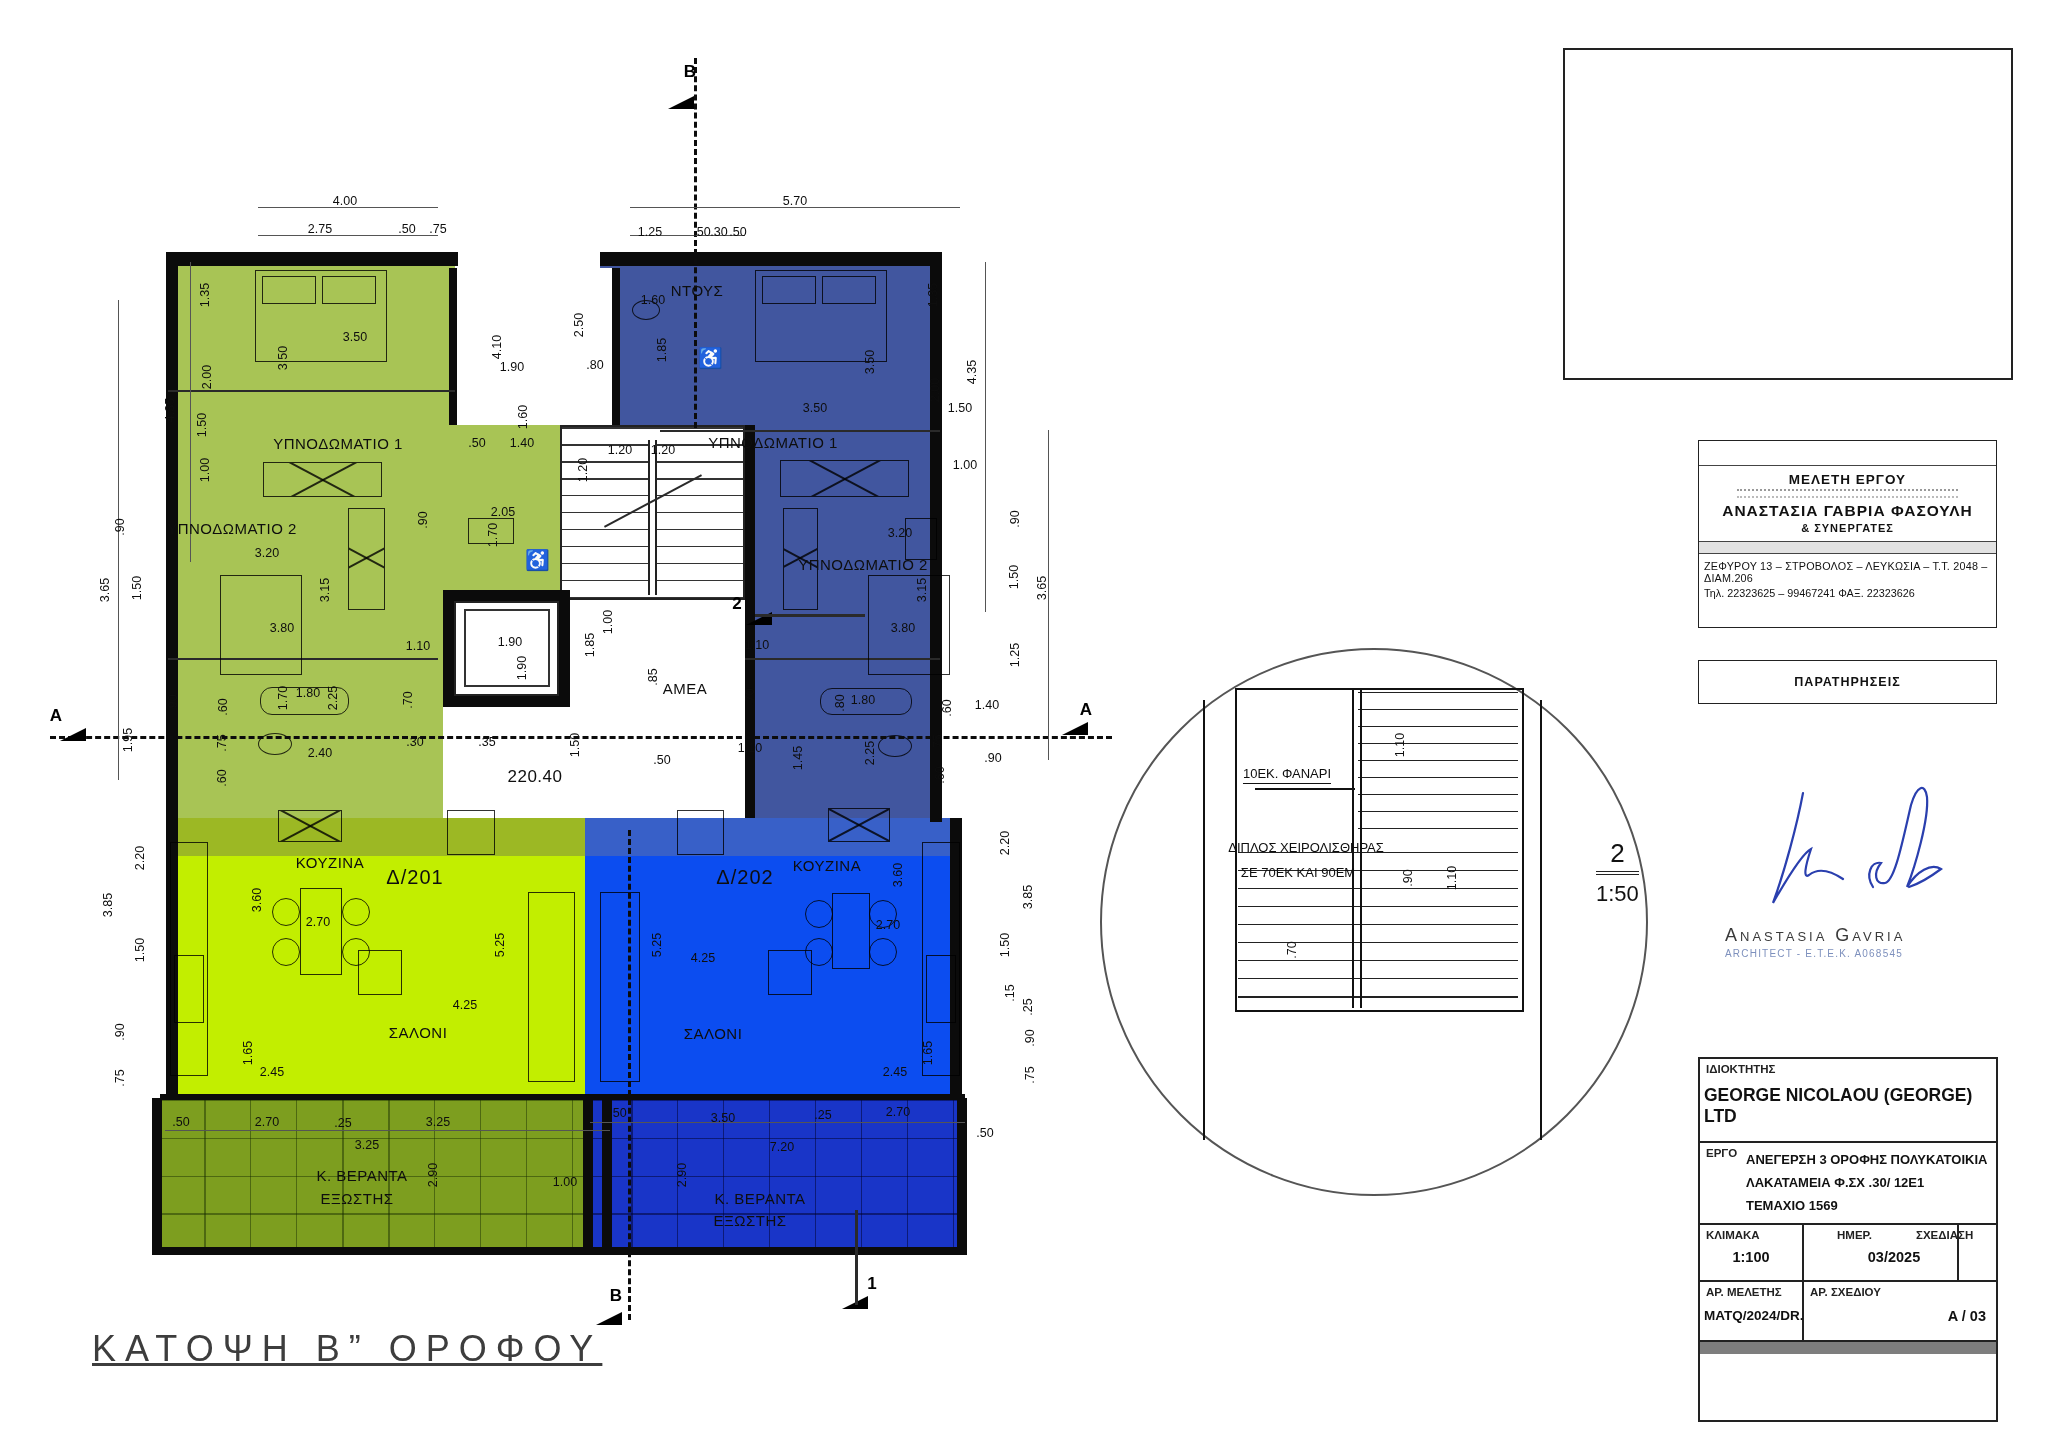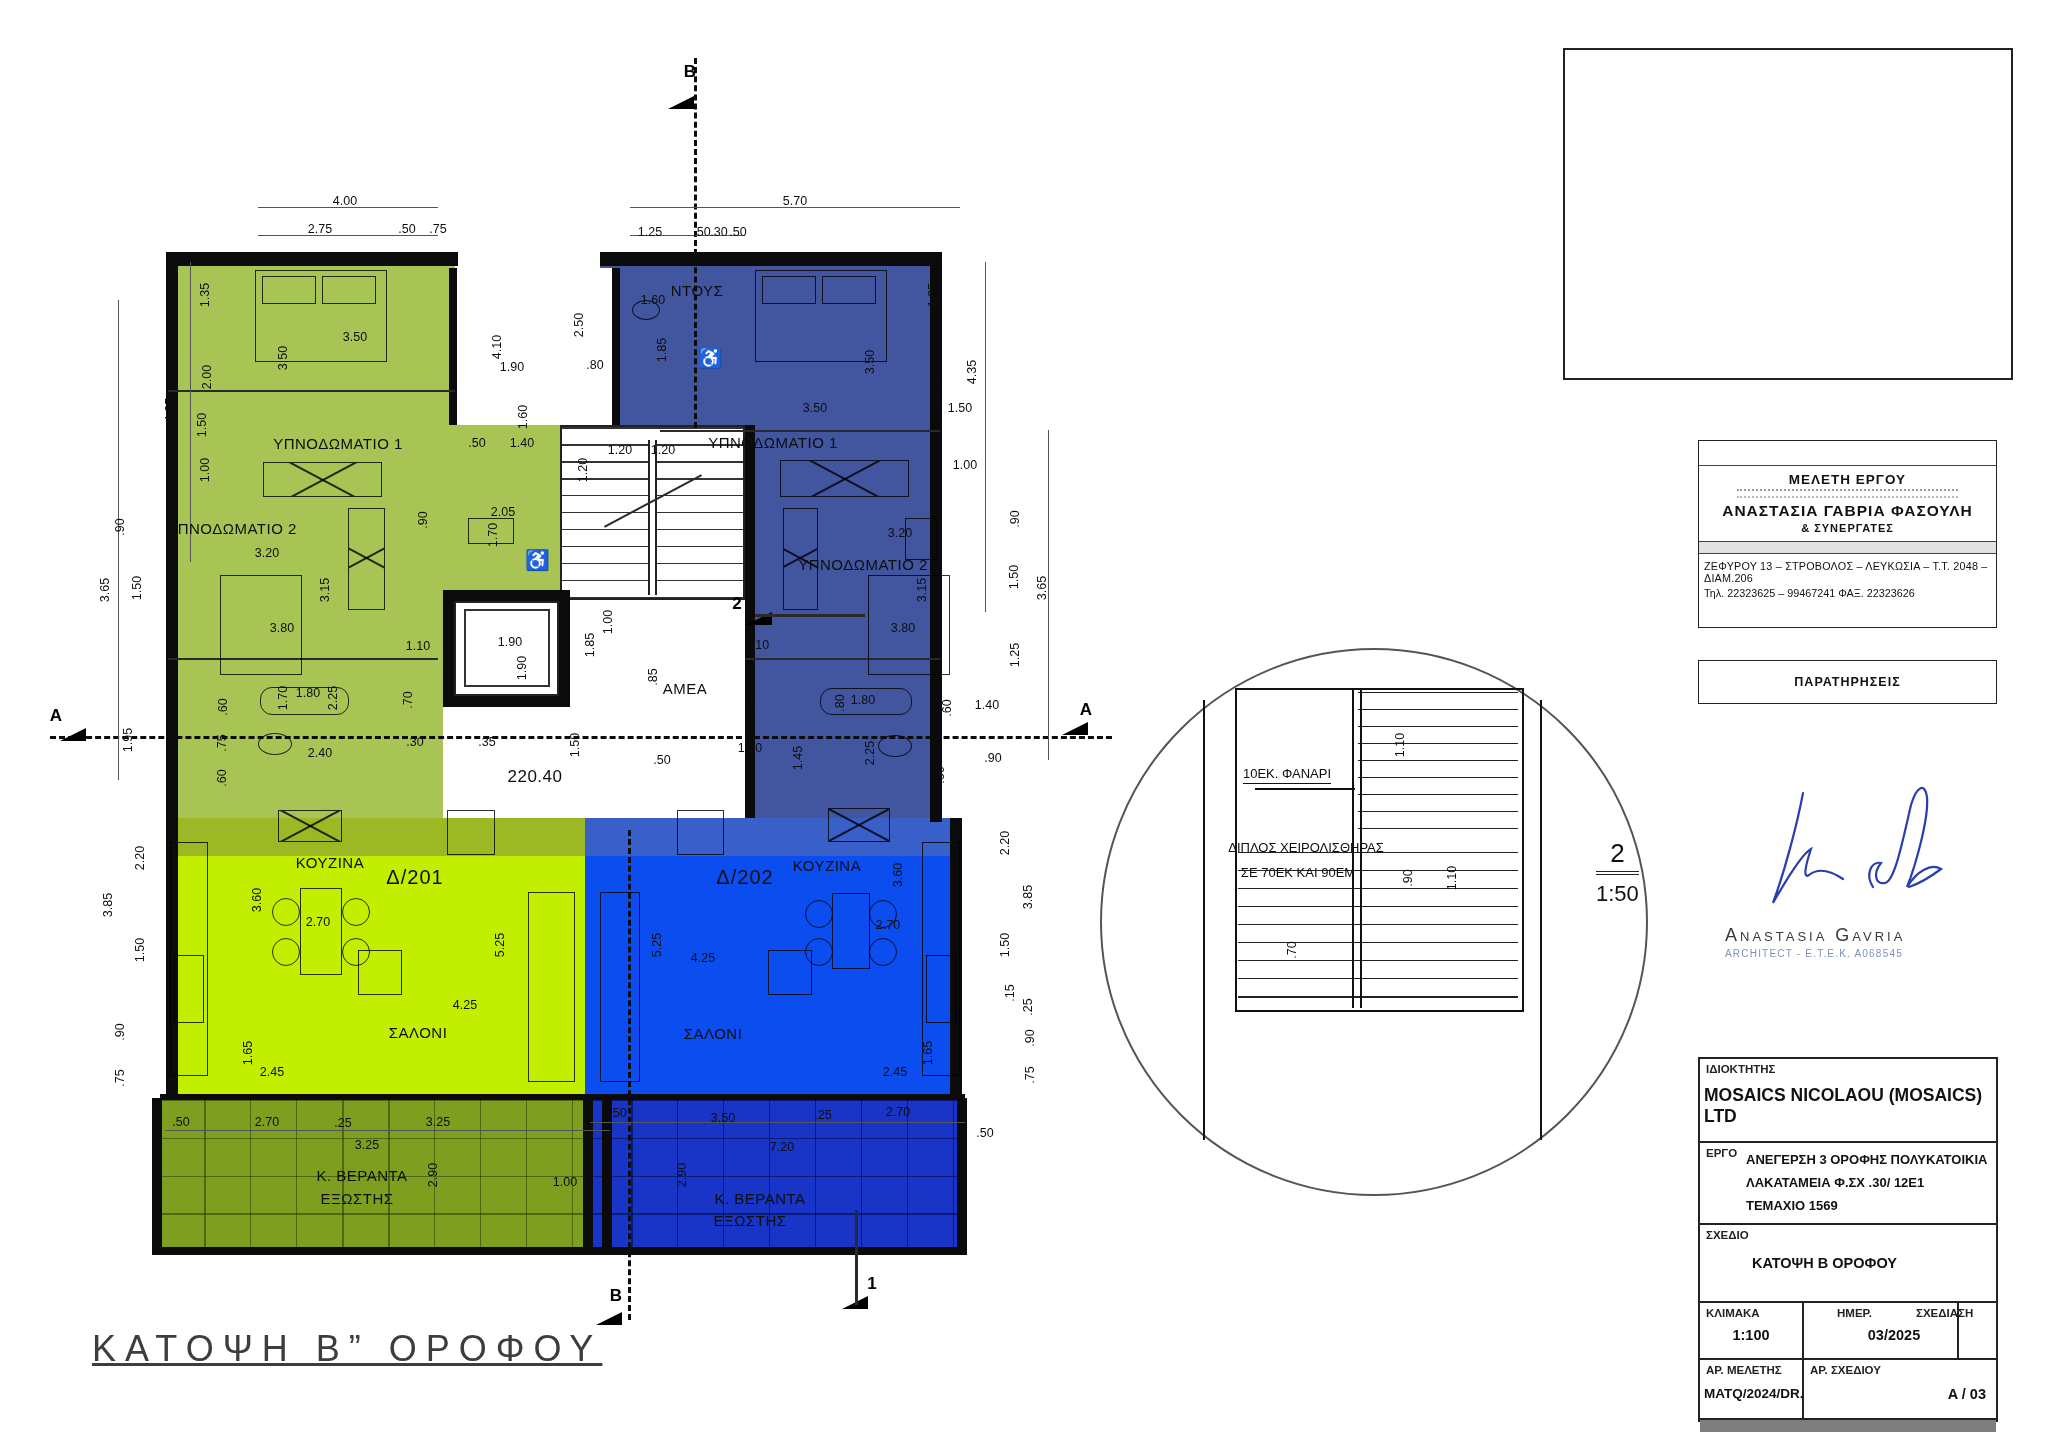--- a/index.html
+++ b/index.html
@@ -374,34 +374,30 @@
       <path d="M58,18 C52,50 40,95 28,128 C44,100 58,78 66,74 C60,92 58,104 64,100 C74,92 86,96 98,104" fill="none" stroke="#2a3fae" stroke-width="2.2" stroke-linecap="round"></path>
       <path d="M128,112 C120,100 126,86 136,88 C128,98 130,110 140,108 C150,106 158,64 166,30 C172,10 180,8 182,22 C184,44 170,92 162,112 C172,96 186,88 196,94 C188,100 176,108 164,112" fill="none" stroke="#2a3fae" stroke-width="2.2" stroke-linecap="round"></path>
     </svg>
     <div class="sig-name">Anastasia Gavria</div>
     <div class="sig-sub">ARCHITECT - E.T.E.K. A068545</div>
   </div>
 
   <div class="box" style="left:1698px;top:1057px;width:300px;height:365px;font-weight:bold;">
     <div style="height:82px;border-bottom:2px solid #222;position:relative;">
       <div class="tb-label">ΙΔΙΟΚΤΗΤΗΣ</div>
-      <div style="font-size:17.5px;padding:10px 2px 0 4px;">MOSAICS NICOLAOU (MOSAICS) LTD</div>
+      <div style="font-size:17.5px;padding:10px 2px 0 4px;">GEORGE NICOLAOU (GEORGE) LTD</div>
     </div>
     <div style="height:80px;border-bottom:2px solid #222;position:relative;">
       <div class="tb-label" style="position:absolute;left:0;top:0;">ΕΡΓΟ</div>
       <div id="project-lines" style="padding:6px 0 0 46px;font-size:13px;line-height:1.75;">
           <div>ΑΝΕΓΕΡΣΗ 3 ΟΡΟΦΗΣ ΠΟΛΥΚΑΤΟΙΚΙΑ</div>
           <div>ΛΑΚΑΤΑΜΕΙΑ Φ.ΣΧ .30/ 12Ε1</div>
           <div>ΤΕΜΑΧΙΟ 1569</div>
         </div>
     </div>
-    <div style="height:76px;border-bottom:2px solid #222;position:relative;">
-      <div class="tb-label">ΣΧΕΔΙΟ</div>
-      <div style="font-size:14.5px;padding:14px 0 0 52px;">ΚΑΤΟΨΗ Β ΟΡΟΦΟΥ</div>
-    </div>
     <div style="height:55px;border-bottom:2px solid #222;position:relative;">
       <div class="tb-cell" style="left:0;width:104px;">
         <div class="tb-label">ΚΛΙΜΑΚΑ</div>
         <div style="font-size:14.5px;text-align:center;padding-top:8px;">1:100</div>
       </div>
       <div class="tb-cell" style="left:104px;width:128px;margin-left:27px;">
         <div class="tb-label">ΗΜΕΡ.</div>
         <div style="font-size:14.5px;text-align:center;padding-top:8px;">03/2025</div>
       </div>
       <div class="tb-cell" style="left:210px;width:72px;border-right:none;">

